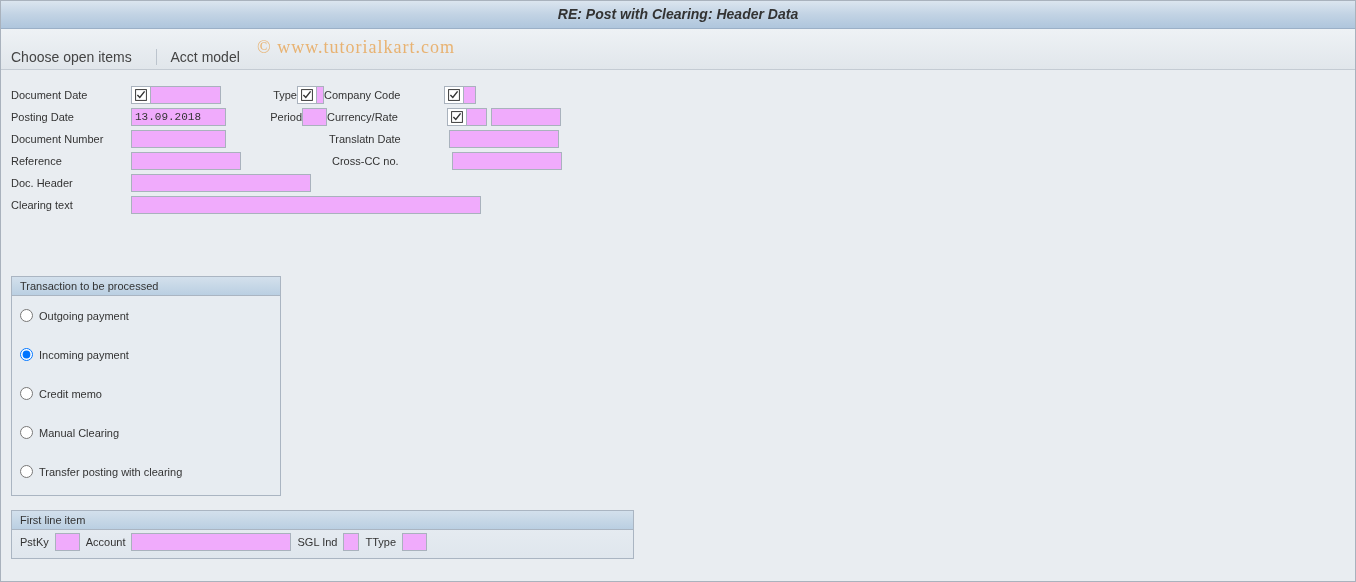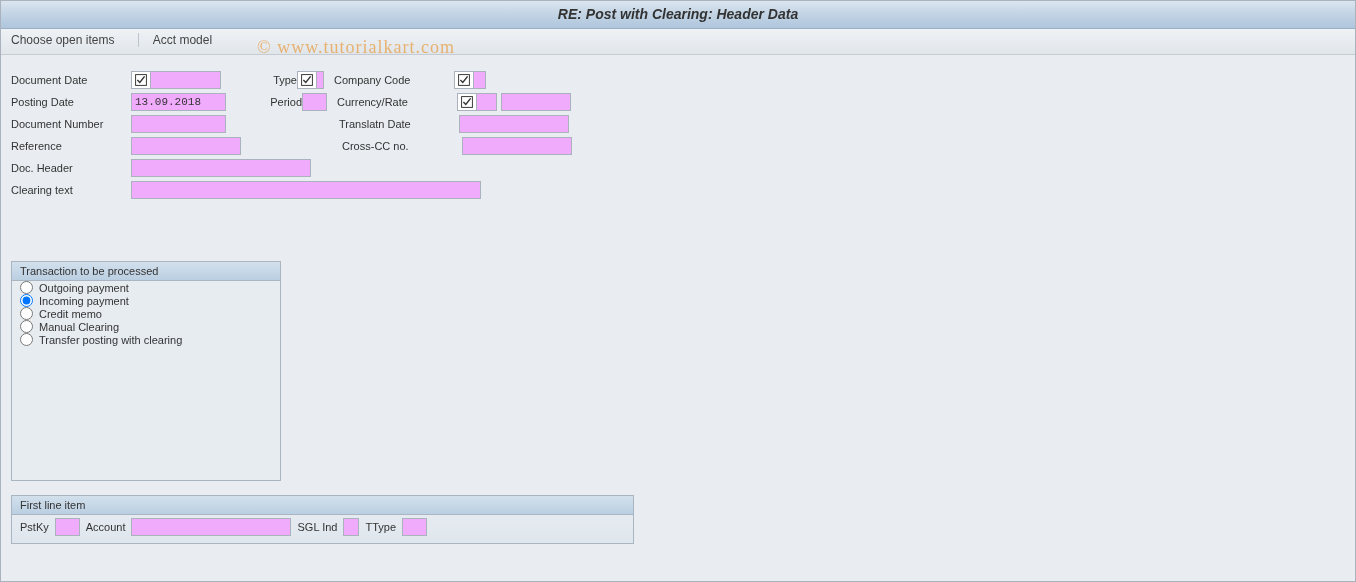--- a/index.html
+++ b/index.html
@@ -26,22 +26,22 @@
       font-weight: bold;
       font-style: italic;
       font-size: 14px;
       color: #333;
       text-align: center;
     }
     .toolbar {
       background: linear-gradient(to bottom, #eef2f5 0%, #e1e6eb 100%);
       border-bottom: 1px solid #c4cbd3;
       height: 26px;
-      padding: 4px 10px;
-      font-size: 12px;
+      padding: 20px 10px;
+      font-size: 14px;
       color: #444;
     }
     .toolbar span {
       margin-right: 20px;
       cursor: pointer;
     }
     .toolbar .sep {
       border-left: 1px solid #bcc4cd;
       padding-left: 14px;
     }
@@ -68,21 +68,20 @@
       width: 120px;
       color: #333;
     }
     .col2-label {
       width: 70px;
       margin-left: -4px;
       text-align: right;
     }
     .col3-label {
       width: 120px;
-      margin-left: 10px;
     }
     input.field {
       border: 1px solid #a9b2bd;
       background: #f0abfc;
       height: 18px;
       padding: 0 3px;
       font-family: "Courier New", monospace;
       font-size: 11px;
       color: #333;
     }
@@ -124,21 +123,21 @@
     .group-box .legend {
       background: linear-gradient(to bottom, #d3e0ec 0%, #bacfe2 100%);
       border-bottom: 1px solid #aab5c2;
       padding: 3px 8px;
       font-size: 11px;
       color: #333;
     }
     .radio-row {
       display: flex;
       align-items: center;
-      padding: 0 8px;
+      padding: 13px 8px;
       cursor: pointer;
     }
     .radio-row input[type=radio] {
       margin-right: 6px;
     }
     .first-line-body {
       display: flex;
       align-items: center;
       padding: 3px 8px;
       gap: 6px;

